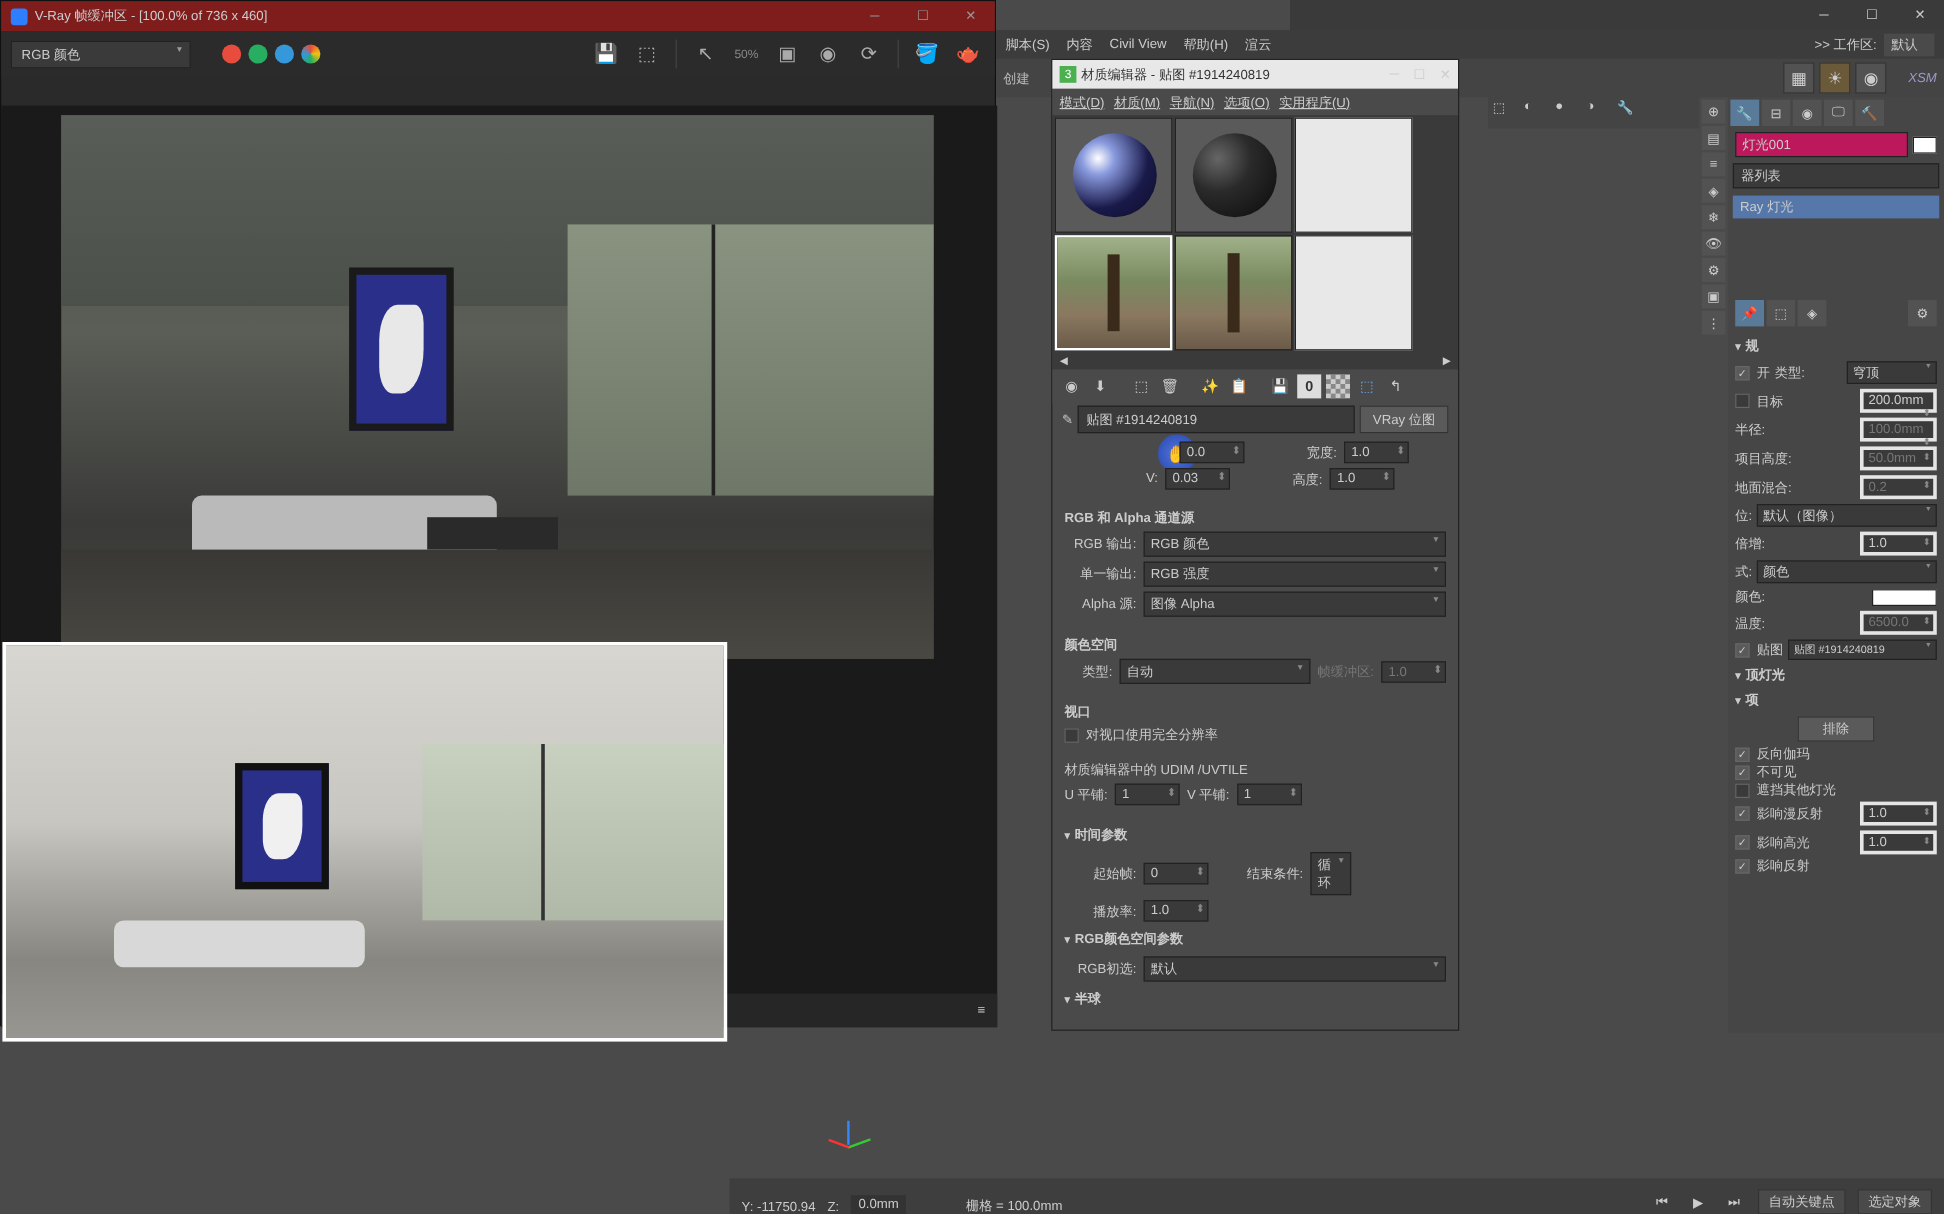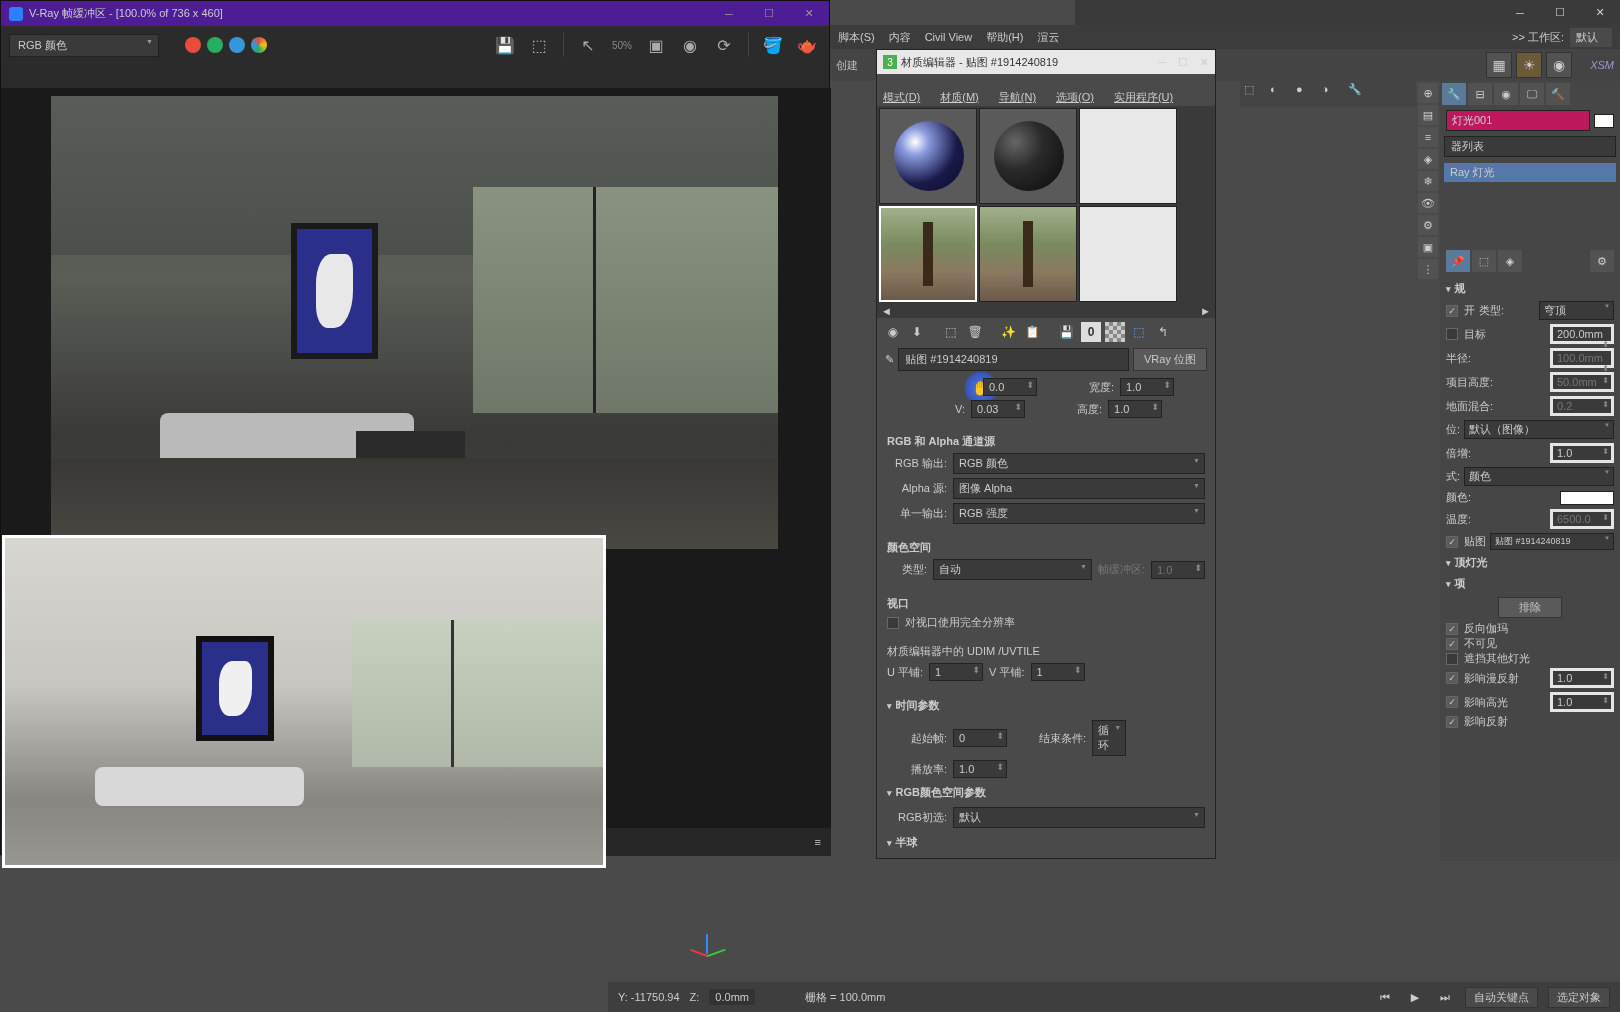--- a/index.html
+++ b/index.html
@@ -1,17 +1,17 @@
 <!DOCTYPE html>
 <html><head>
 <meta charset="utf-8">
 <style>
 *{margin:0;padding:0;box-sizing:border-box;font-family:"Microsoft YaHei",Arial,sans-serif;font-size:11px;color:#ccc}
 body{background:#4a4a4a;width:1620px;height:1012px;overflow:hidden;position:relative}
-.titlebar{height:25px;background:#4c1d95;display:flex;align-items:center;padding-left:8px}
+.titlebar{height:25px;background:#7f1d1d;display:flex;align-items:center;padding-left:8px}
 .titlebar .icon{width:14px;height:14px;background:#2e7fff;border-radius:3px;margin-right:6px}
 .titlebar .winbtns{margin-left:auto;display:flex}
 .titlebar .winbtn{width:40px;height:25px;display:flex;align-items:center;justify-content:center;color:#999}
 .menubar{height:24px;background:#303030;display:flex;align-items:center;padding-left:8px;gap:10px}
 .menubar span{padding:2px 4px;cursor:default}
 .newver{margin-left:auto;margin-right:10px;color:#ff9944}
 .toolbar{height:38px;background:#2b2b2b;display:flex;align-items:center;padding:0 8px;gap:6px}
 .toolbar .dropdown{background:#3a3a3a;border:1px solid #222;padding:3px 20px 3px 8px;width:150px;position:relative}
 .toolbar .dropdown::after{content:"▼";position:absolute;right:5px;font-size:7px;color:#999}
 .toolbar .circle{width:16px;height:16px;border-radius:50%}
@@ -41,21 +41,21 @@
 .mainmenu2{position:absolute;top:25px;right:0;width:790px;height:24px;background:#3c3c3c;display:flex;align-items:center;gap:14px;padding-left:8px}
 .mainmenu2 .workspace{margin-left:auto;display:flex;align-items:center;gap:6px;margin-right:8px}
 .mainmenu2 .wdrop{background:#4a4a4a;padding:2px 14px 2px 6px}
 .maintoolbar{position:absolute;top:49px;right:0;width:790px;height:32px;background:#444;display:flex;align-items:center;gap:4px;padding:0 6px}
 .maintoolbar .mtbtn{width:26px;height:26px;background:#525252;border:1px solid #333;display:flex;align-items:center;justify-content:center;font-size:14px}
 .maintoolbar .xsm{margin-left:auto;color:#99c;font-style:italic}
 .mateditor{position:absolute;top:49px;left:876px;width:340px;height:810px;background:#4a4a4a;border:1px solid #222;z-index:100}
 .matedit-title{height:24px;background:#e8e8e8;display:flex;align-items:center;padding:0 6px;color:#333}
 .matedit-title .micon{width:14px;height:14px;background:#4CAF50;margin-right:4px;display:flex;align-items:center;justify-content:center;font-size:10px;color:#fff}
 .matedit-title .mwbtns{margin-left:auto;display:flex;gap:12px;color:#555}
-.matedit-menu{height:22px;background:#4a4a4a;display:flex;gap:20px;padding:16px 6px}
+.matedit-menu{height:22px;background:#4a4a4a;display:flex;align-items:center;gap:8px;padding:3px 6px}
 .matedit-menu span{text-decoration:underline}
 .matslots{display:flex;flex-wrap:wrap;padding:2px;gap:2px;background:#3a3a3a}
 .matslot{width:98px;height:96px;background:#5a5a5a;border:1px solid #222;position:relative;overflow:hidden}
 .matslot.sel{border:2px solid #fff}
 .sphere{width:70px;height:70px;border-radius:50%;position:absolute;top:12px;left:14px}
 .sphere1{background:radial-gradient(circle at 30% 30%,#fff 0%,#8899dd 20%,#1a1a4a 60%,#0a0a2a 100%)}
 .sphere2{background:radial-gradient(circle at 30% 30%,#666 0%,#2a2a2a 40%,#0a0a0a 100%)}
 .tree{width:100%;height:100%;background:linear-gradient(180deg,#a0b088 0%,#7a8a60 40%,#8a7860 70%,#6a5a48 100%)}
 .tree::after{content:"";position:absolute;left:45%;top:15%;width:10px;height:70%;background:#3a2a1a}
 .matscroll{height:14px;background:#3a3a3a;display:flex;align-items:center;justify-content:space-between;padding:0 4px}
@@ -92,21 +92,21 @@
 .rp-entry{background:#5577aa;padding:2px 6px;margin:6px 4px}
 .rp-section{padding:4px 6px}
 .rp-srow{display:flex;align-items:center;gap:4px;padding:2px 0}
 .rp-srow .sl{width:56px}
 .rp-srow .sv{background:#3a3a3a;border:3px solid #e5e5e5;padding:1px 14px 1px 4px;width:64px;position:relative}
 .rp-srow .sv::after{content:"⬍";position:absolute;right:2px;font-size:8px;color:#888}
 .rp-srow .sd{background:#3a3a3a;border:1px solid #222;padding:1px 12px 1px 4px;flex:1;position:relative}
 .rp-srow .sd::after{content:"▼";position:absolute;right:3px;font-size:6px;color:#888}
 .rp-srow.dim{color:#777}
 .rp-srow.dim .sv{color:#777}
-.bottombar{position:absolute;bottom:0;left:608px;right:0;height:30px;background:#3e3e3e;display:flex;align-items:center;gap:10px;padding:0 10px}
+.bottombar{position:absolute;bottom:0;left:608px;right:0;height:30px;background:#3e3e3e;display:flex;align-items:flex-end;gap:10px;padding:0 10px}
 .bottombar .bspin{background:#333;padding:2px 6px}
 .bottombar .bbtn{padding:2px 8px;background:#4a4a4a;border:1px solid #333}
 .bottombar .bicon{width:20px;height:20px;display:flex;align-items:center;justify-content:center}
 .axis-gizmo{position:absolute;left:688px;bottom:38px;width:40px;height:40px}
 .axis-gizmo .z{position:absolute;left:18px;top:0;width:2px;height:20px;background:#3388ff}
 .axis-gizmo .y{position:absolute;left:18px;top:18px;width:20px;height:2px;background:#33cc33;transform:rotate(-20deg)}
 .axis-gizmo .x{position:absolute;left:2px;top:18px;width:18px;height:2px;background:#ff3333;transform:rotate(20deg)}
 </style>
 </head>
 <body>
@@ -278,26 +278,26 @@
       <span>高度:</span>
       <div class="pspin">1.0</div>
     </div>
     <div style="height:8px"></div>
     <div style="font-weight:bold">RGB 和 Alpha 通道源</div>
     <div class="paramrow">
       <div class="plabel">RGB 输出:</div>
       <div class="pdrop">RGB 颜色</div>
     </div>
     <div class="paramrow">
+      <div class="plabel">单一输出:</div>
+      <div class="pdrop">RGB 强度</div>
+    </div>
+    <div class="paramrow">
       <div class="plabel">Alpha 源:</div>
       <div class="pdrop">图像 Alpha</div>
-    </div>
-    <div class="paramrow">
-      <div class="plabel">单一输出:</div>
-      <div class="pdrop">RGB 强度</div>
     </div>
     <div style="height:8px"></div>
     <div style="font-weight:bold">颜色空间</div>
     <div class="paramrow">
       <div class="plabel" style="width:40px">类型:</div>
       <div class="pdrop">自动</div>
       <span style="color:#777">帧缓冲区:</span>
       <div class="pspin" style="color:#777">1.0</div>
     </div>
     <div style="height:8px"></div>

